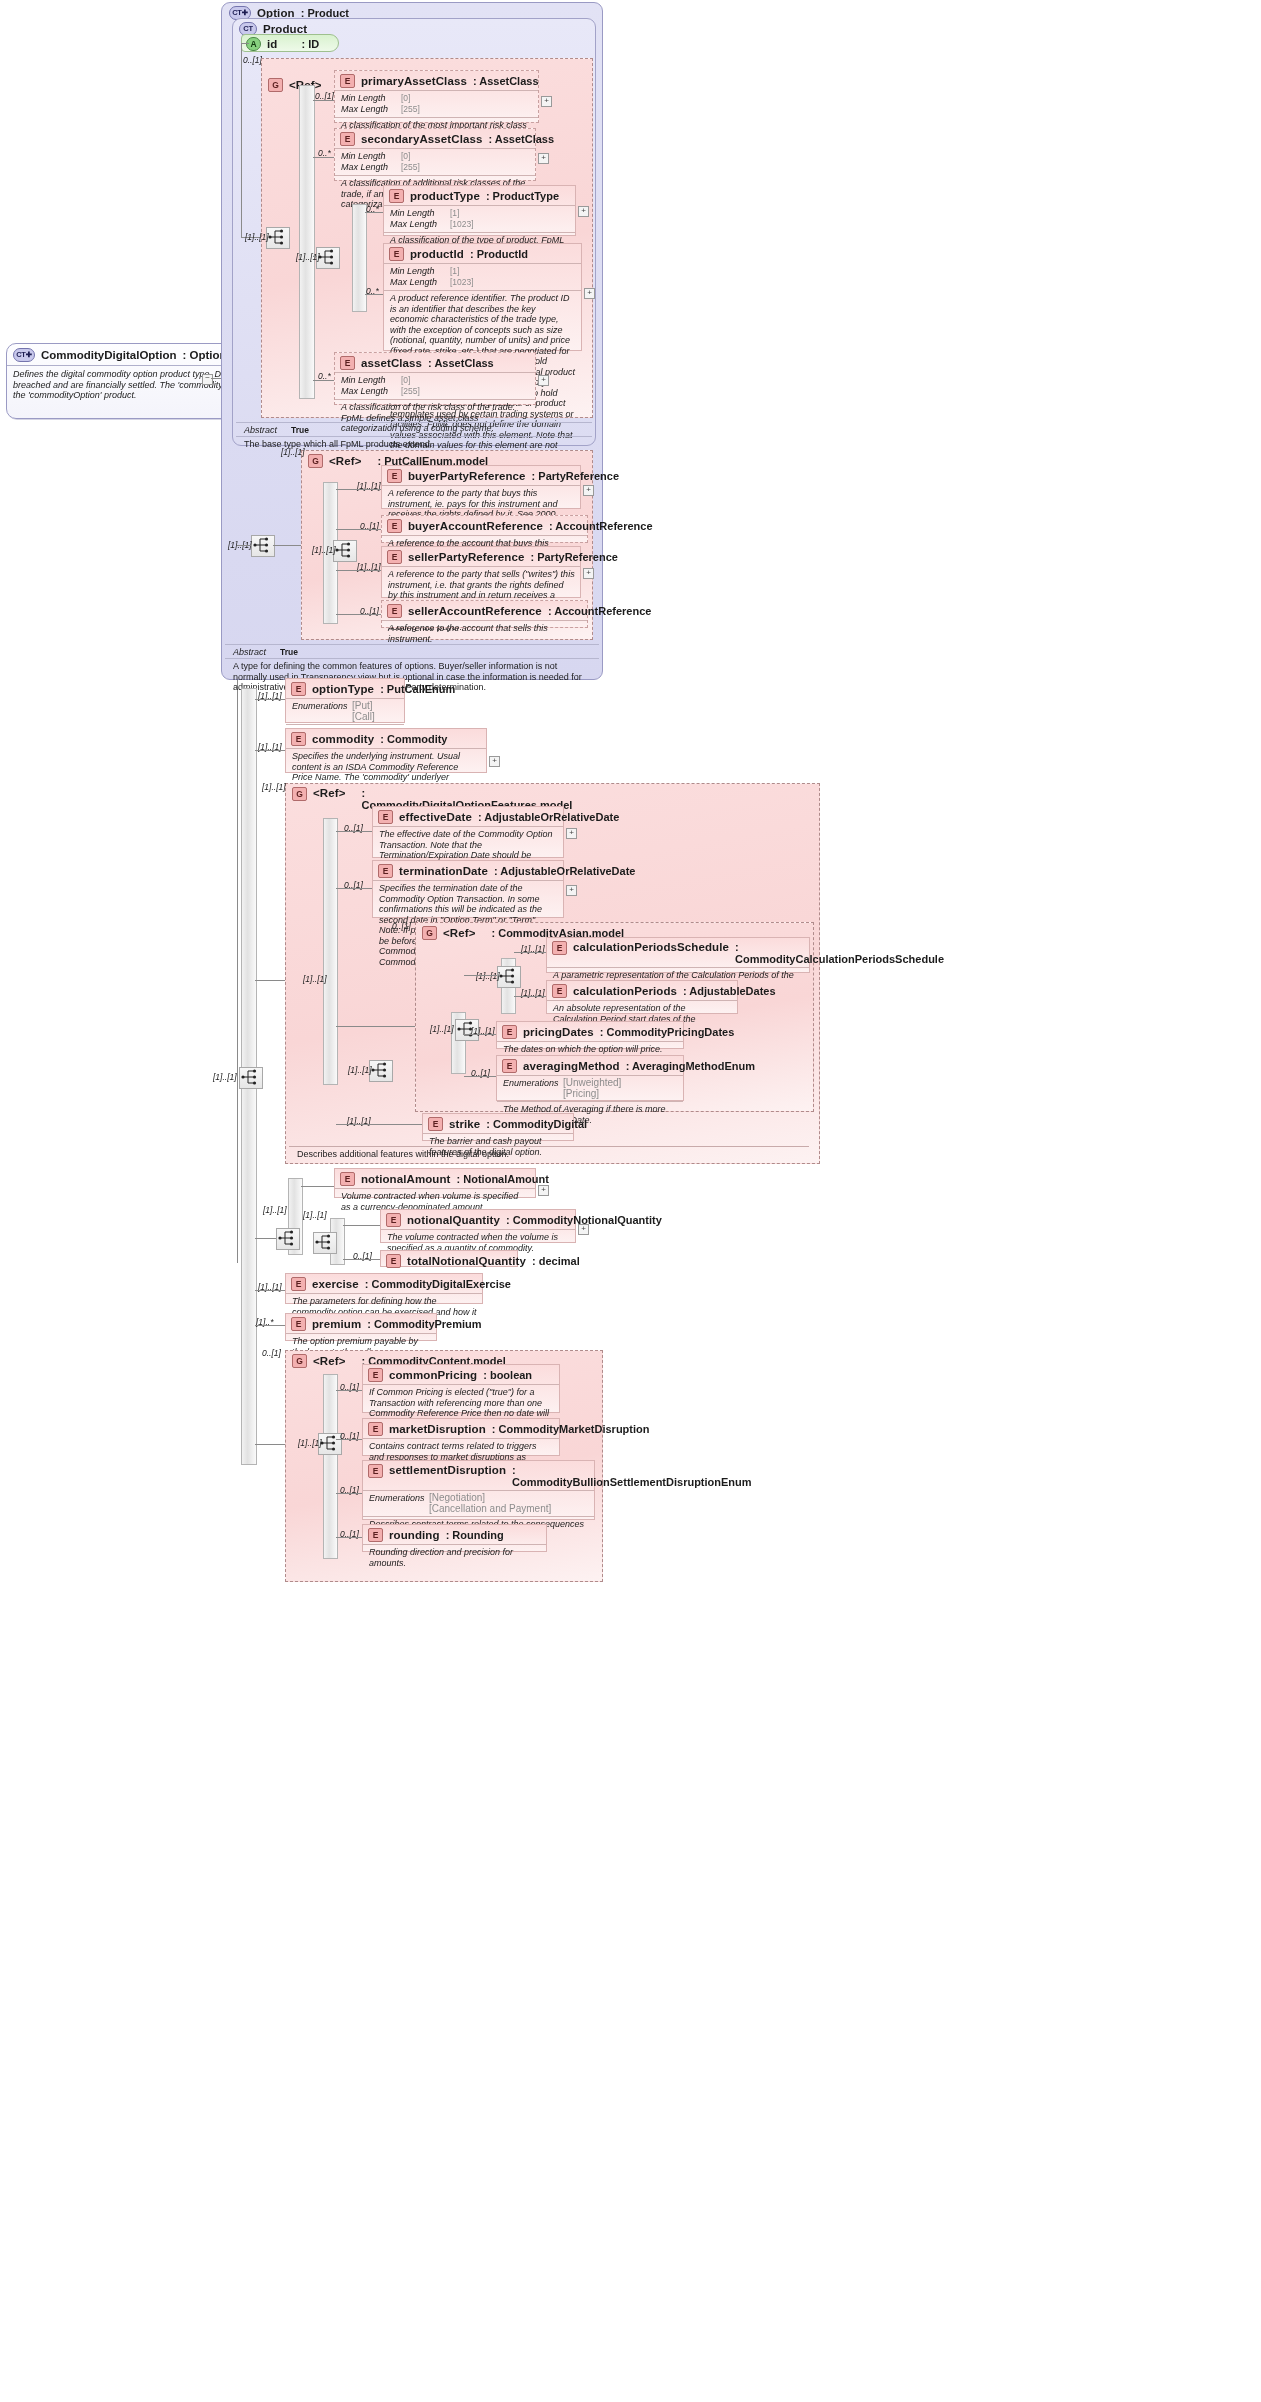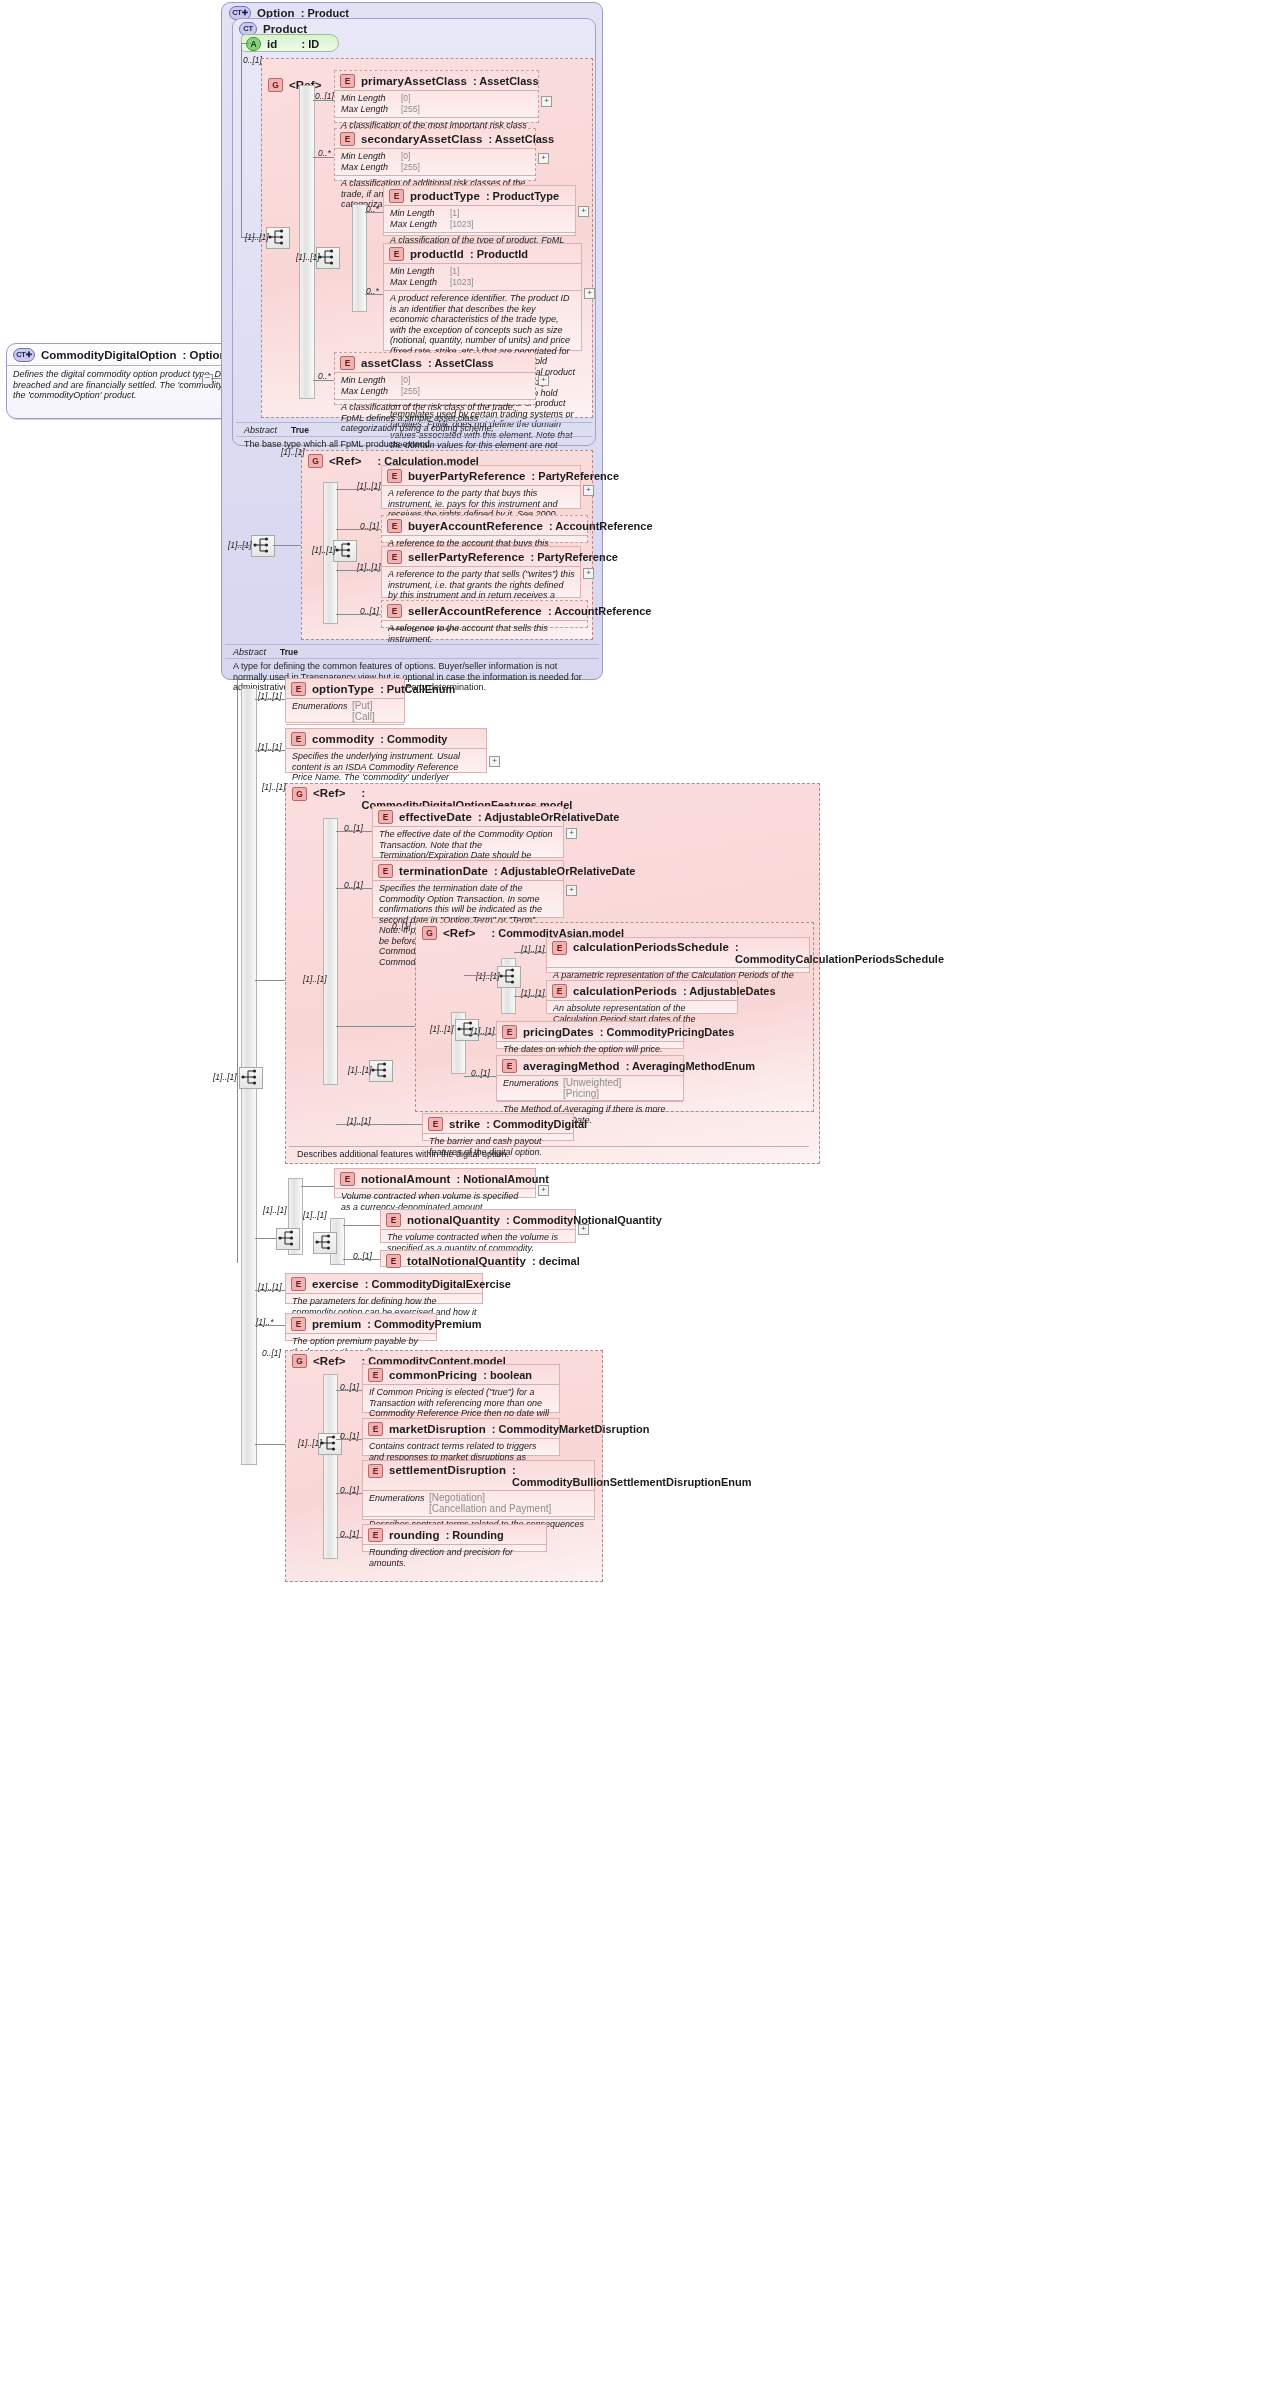--- a/index.html
+++ b/index.html
@@ -261,21 +261,21 @@
       <span class="k">Abstract</span>
       <span class="v">True</span>
     </div>
     <div class="footdoc">The base type which all FpML products extend.</div>
   </div>
 
   <div class="abs grp" style="left:301px;top:450px;width:292px;height:190px;"></div>
   <div class="abs hdr" style="left:303px;top:451px;">
     <span class="badge b-G">G</span>
     <span class="nm">&lt;Ref&gt;</span>
-    <span class="ty" style="margin-left:10px;">: Calculation.model</span>
+    <span class="ty" style="margin-left:10px;">: PutCallEnum.model</span>
   </div>
   <div class="card-lbl" style="left:281px;top:447px;">[1]..[1]</div>
 
   <div class="seq" style="left:251px;top:535px;">
     <svg width="20" height="18" viewBox="0 0 20 18">
         <circle cx="3" cy="9" r="1.6" fill="#222"></circle>
         <path d="M3 9 H8" stroke="#222" stroke-width="1" fill="none"></path>
         <path d="M8 3 V15" stroke="#222" stroke-width="1"></path>
         <path d="M8 3 H13 M8 9 H13 M8 15 H13" stroke="#222" stroke-width="1"></path>
         <circle cx="14.5" cy="3" r="1.6" fill="#222"></circle>

